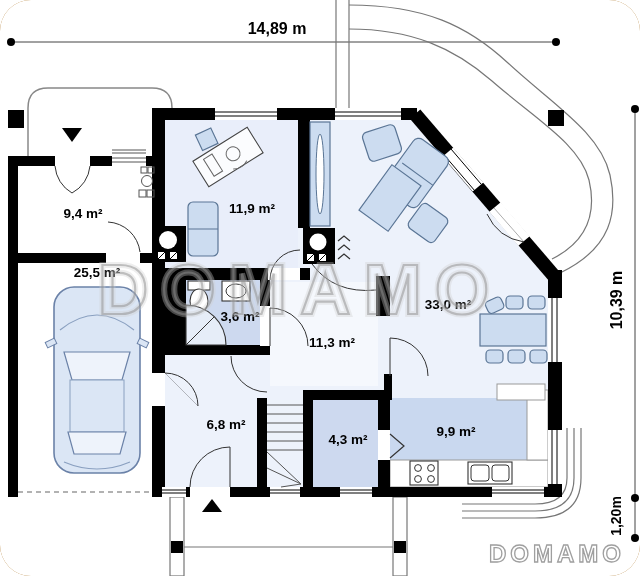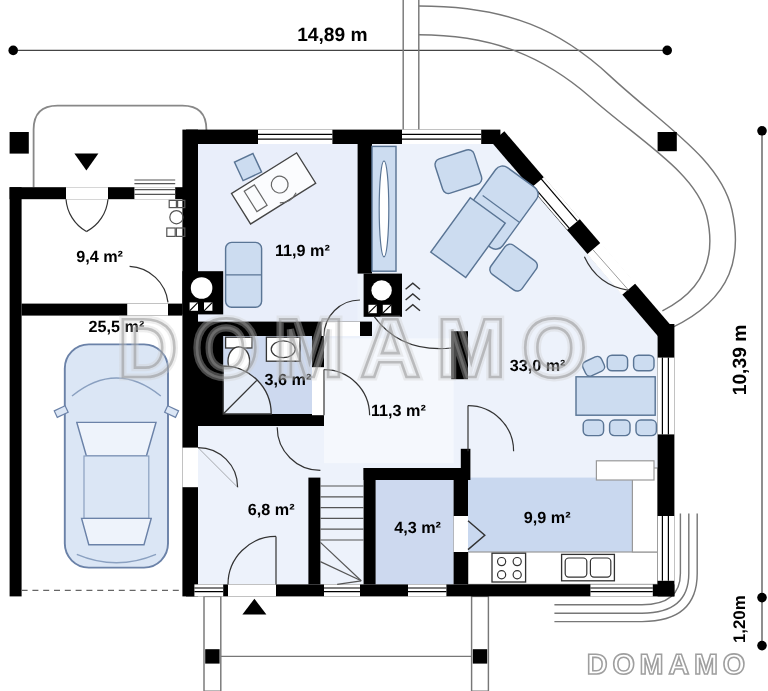--- a/index.html
+++ b/index.html
@@ -1,17 +1,17 @@
 <!DOCTYPE html>
 <html><head>
 <meta charset="utf-8">
 <style>
   html,body{margin:0;padding:0;background:#fff;}
   .stage{position:relative;width:640px;height:576px;background:#a16207;overflow:hidden;
-         font-family:"Liberation Sans",sans-serif;}
+         font-family:"Liberation Sans",sans-serif;border-radius:31px;}
   svg{display:block}
   text{font-family:"Liberation Sans",sans-serif;}
   .room-label{font-size:13.5px;font-weight:bold;fill:#000;text-anchor:middle;}
   .dim-label{font-size:16px;font-weight:bold;fill:#000;text-anchor:middle;}
   .wm-big{font-size:70px;font-weight:bold;letter-spacing:13px;fill:none;text-anchor:middle;}
   .wm-logo{font-size:24px;font-weight:bold;letter-spacing:4px;fill:#fff;stroke:#9f9f9f;
            stroke-width:1.3;text-anchor:middle;}
   .thin{stroke:#777;stroke-width:1.2;fill:none;}
   .wall{fill:#000;}
   .furn{fill:#ccdcf0;stroke:#5a7595;stroke-width:1.2;}

